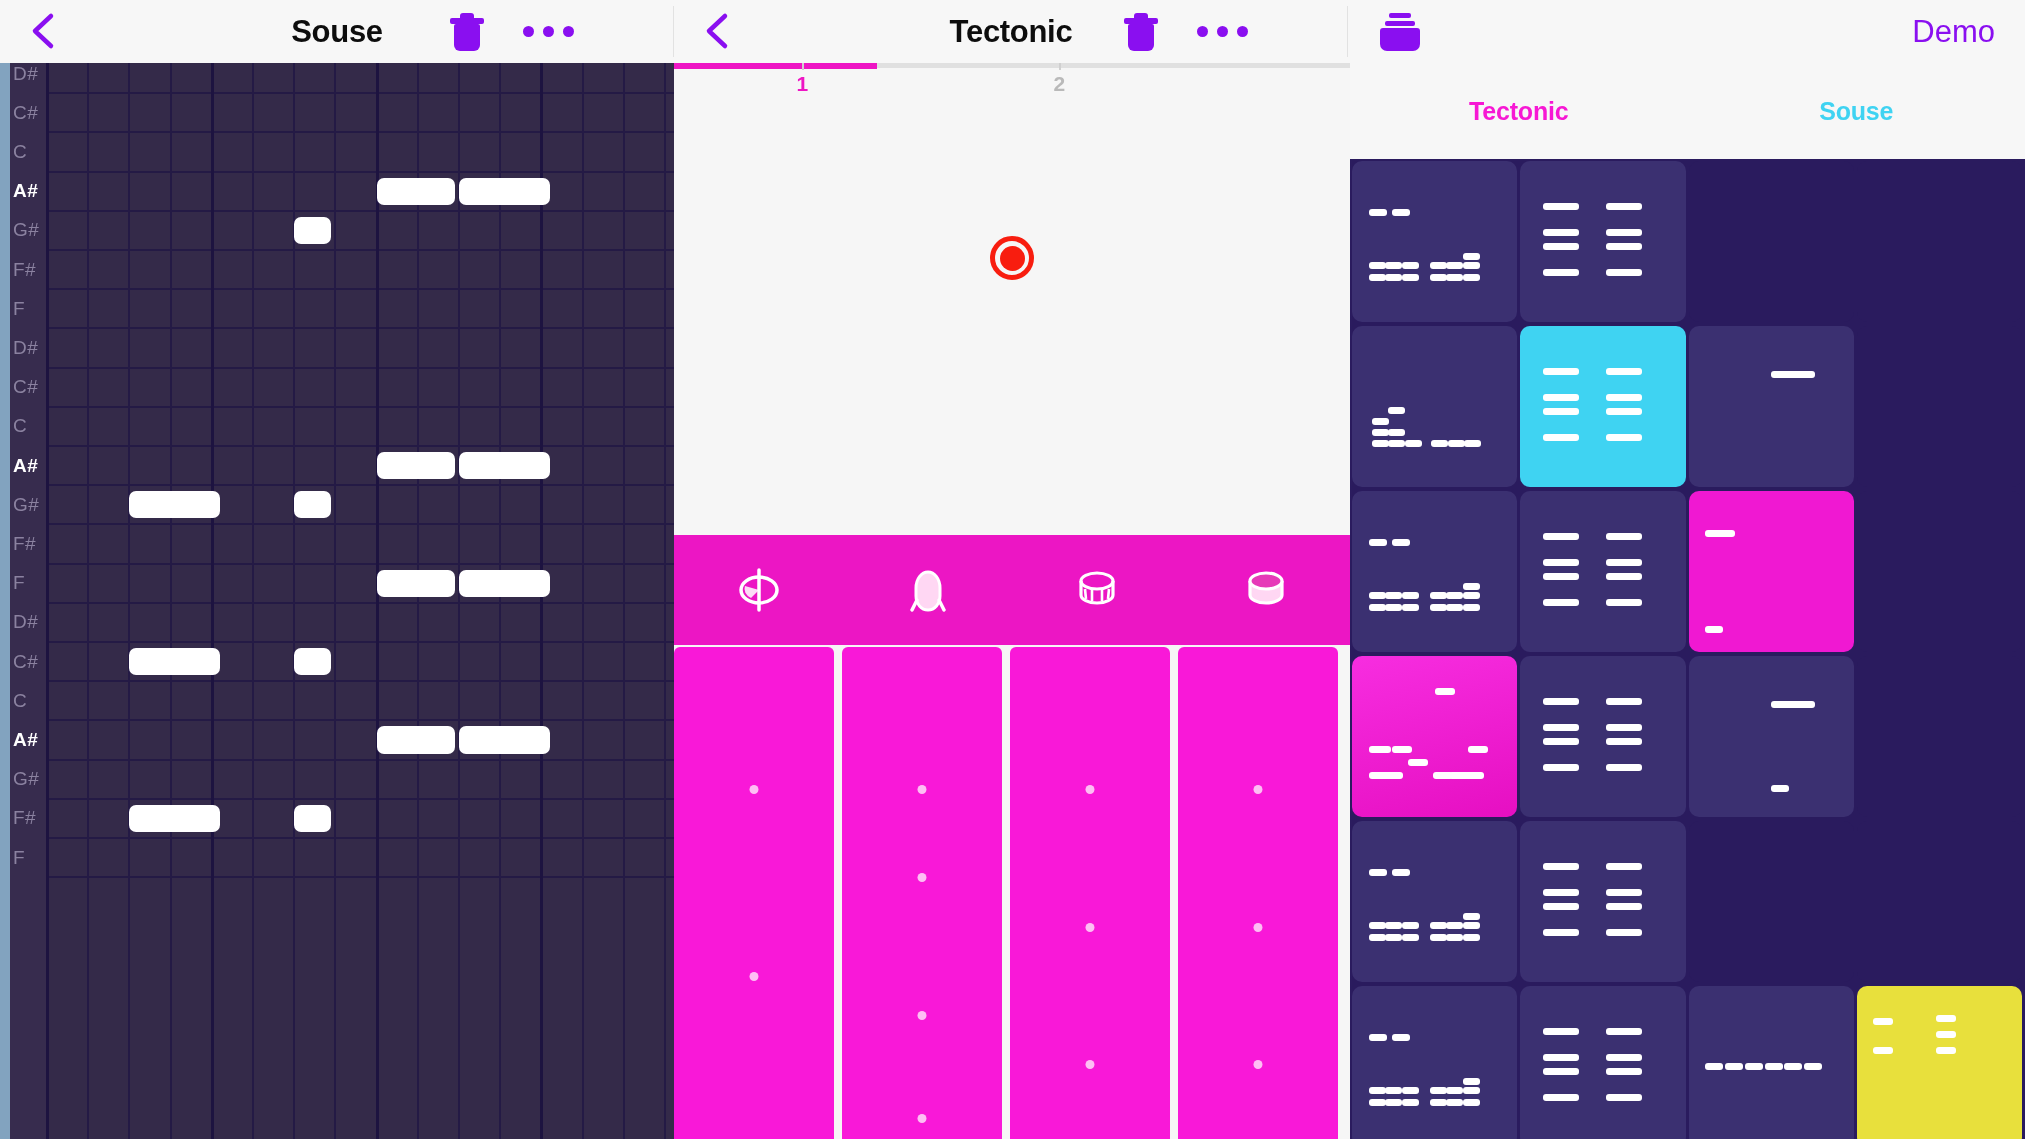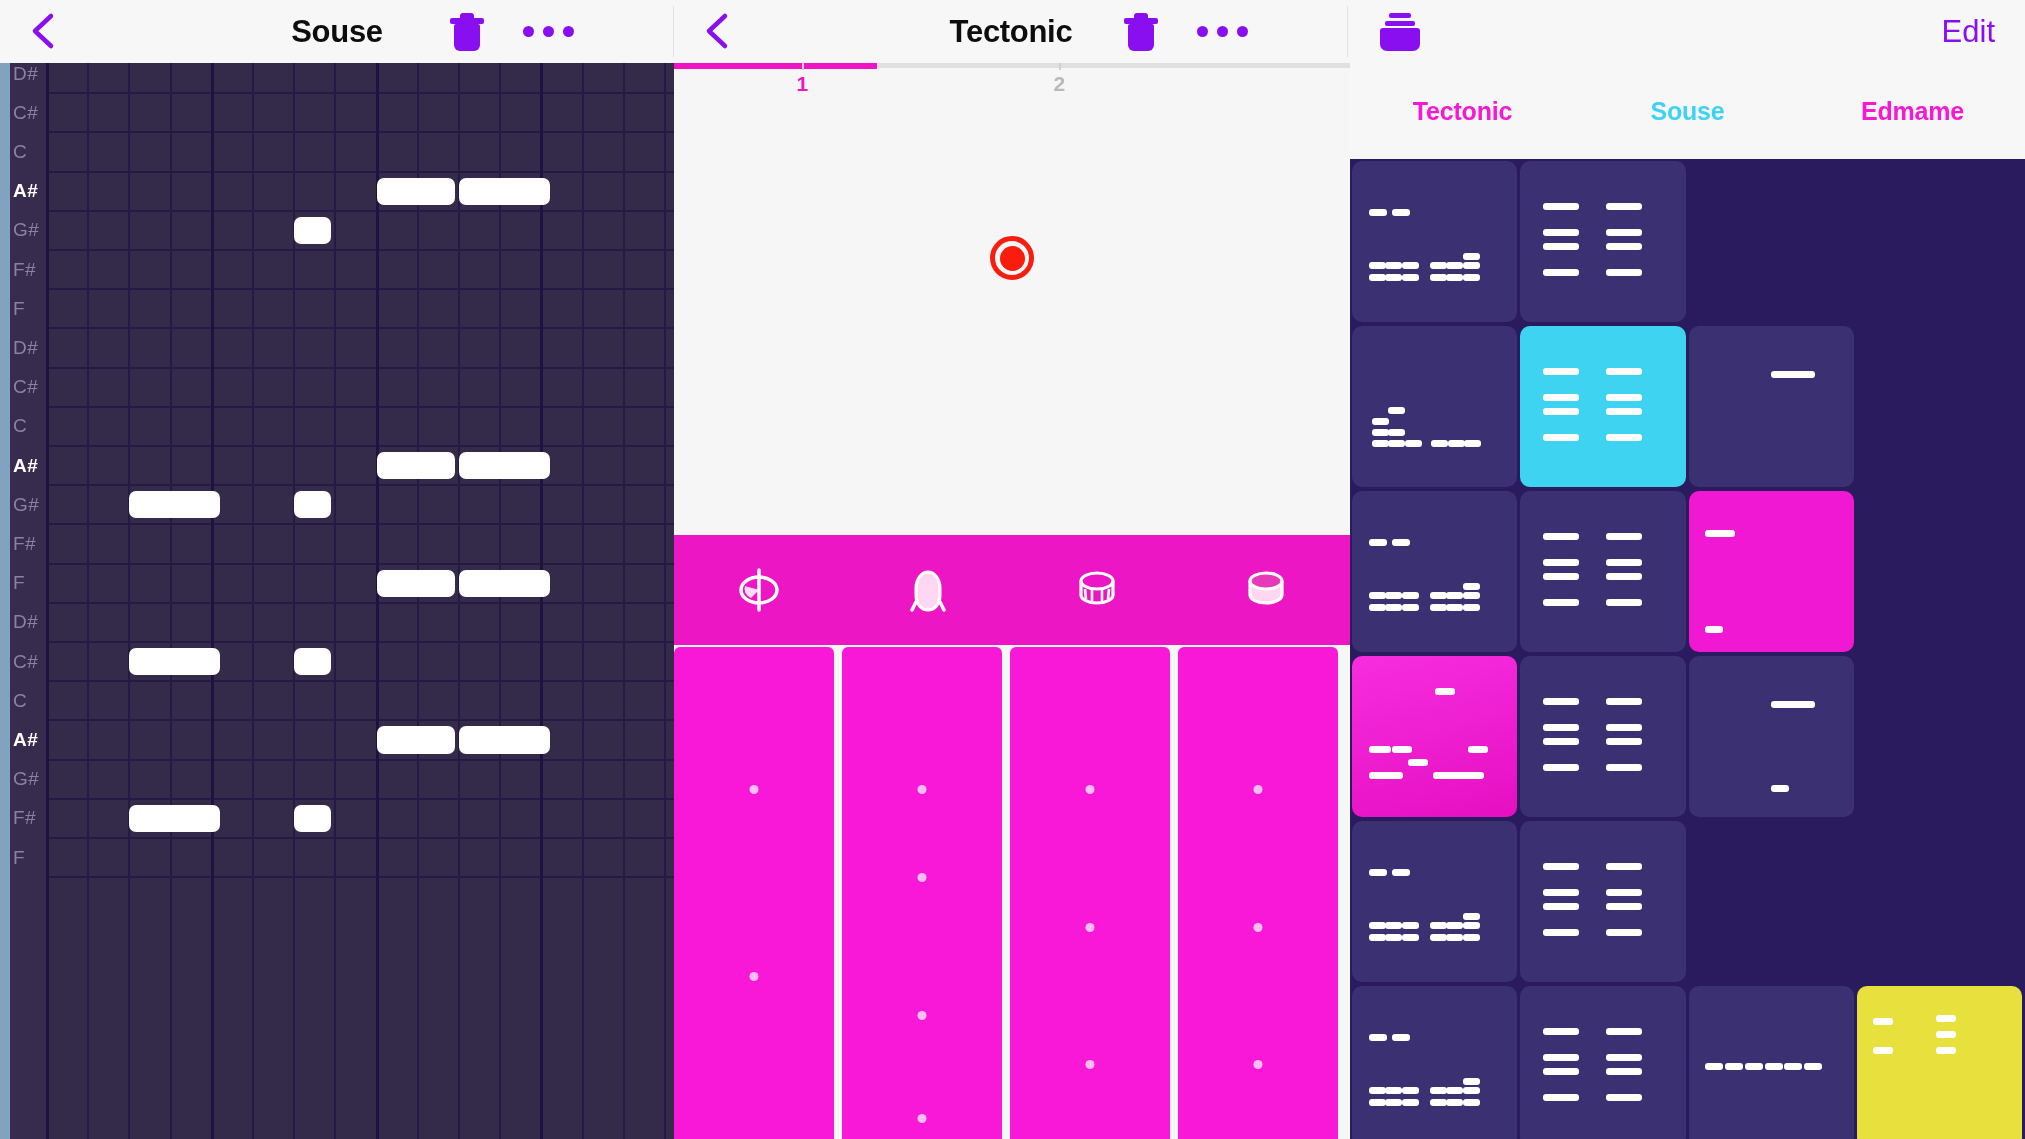--- a/index.html
+++ b/index.html
@@ -240,21 +240,21 @@
     </div>
 
     <div class="tb-pane p3">
       <div class="icon-btn" style="left:32px;top:13px;">
         <div class="stack-ic">
             <div class="l1"></div>
             <div class="l2"></div>
             <div class="body"></div>
           </div>
       </div>
-      <div class="edit-btn">Edit</div>
+      <div class="edit-btn">Demo</div>
     </div>
 
   </div>
 
   <div class="pianoroll">
     <div class="pr-vgrid" id="prGrid">
         <div class="pr-vline strong" style="left: 46px;"></div>
         <div class="pr-vline" style="left: 87.2px;"></div>
         <div class="pr-vline" style="left: 128.4px;"></div>
         <div class="pr-vline" style="left: 169.6px;"></div>
@@ -434,21 +434,20 @@
           </div>
         </div>
     </div>
 
   </div>
 
   <div class="matrix">
     <div class="mx-head" id="mxHead">
         <div class="col" style="color: rgb(247, 24, 212);">Tectonic</div>
         <div class="col" style="color: rgb(63, 211, 242);">Souse</div>
-        <div class="col" style="color: rgb(247, 24, 212);">Edmame</div>
       </div>
     <div class="mx-body" id="mxBody">
         <div class="mx-row">
           <div class="mx-cell filled">
             <div class="mini">
               <i style="left: 10%; top: 30%; width: 18px; height: 7px;"></i>
               <i style="left: 24%; top: 30%; width: 18px; height: 7px;"></i>
               <i style="left: 10%; top: 63%; width: 17px; height: 7px;"></i>
               <i style="left: 20%; top: 63%; width: 17px; height: 7px;"></i>
               <i style="left: 10%; top: 70%; width: 17px; height: 7px;"></i>

